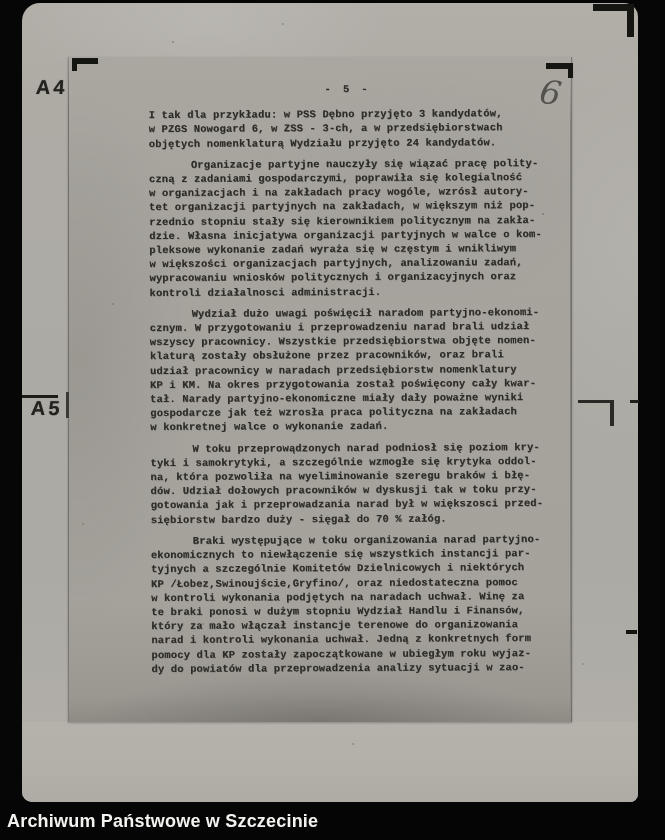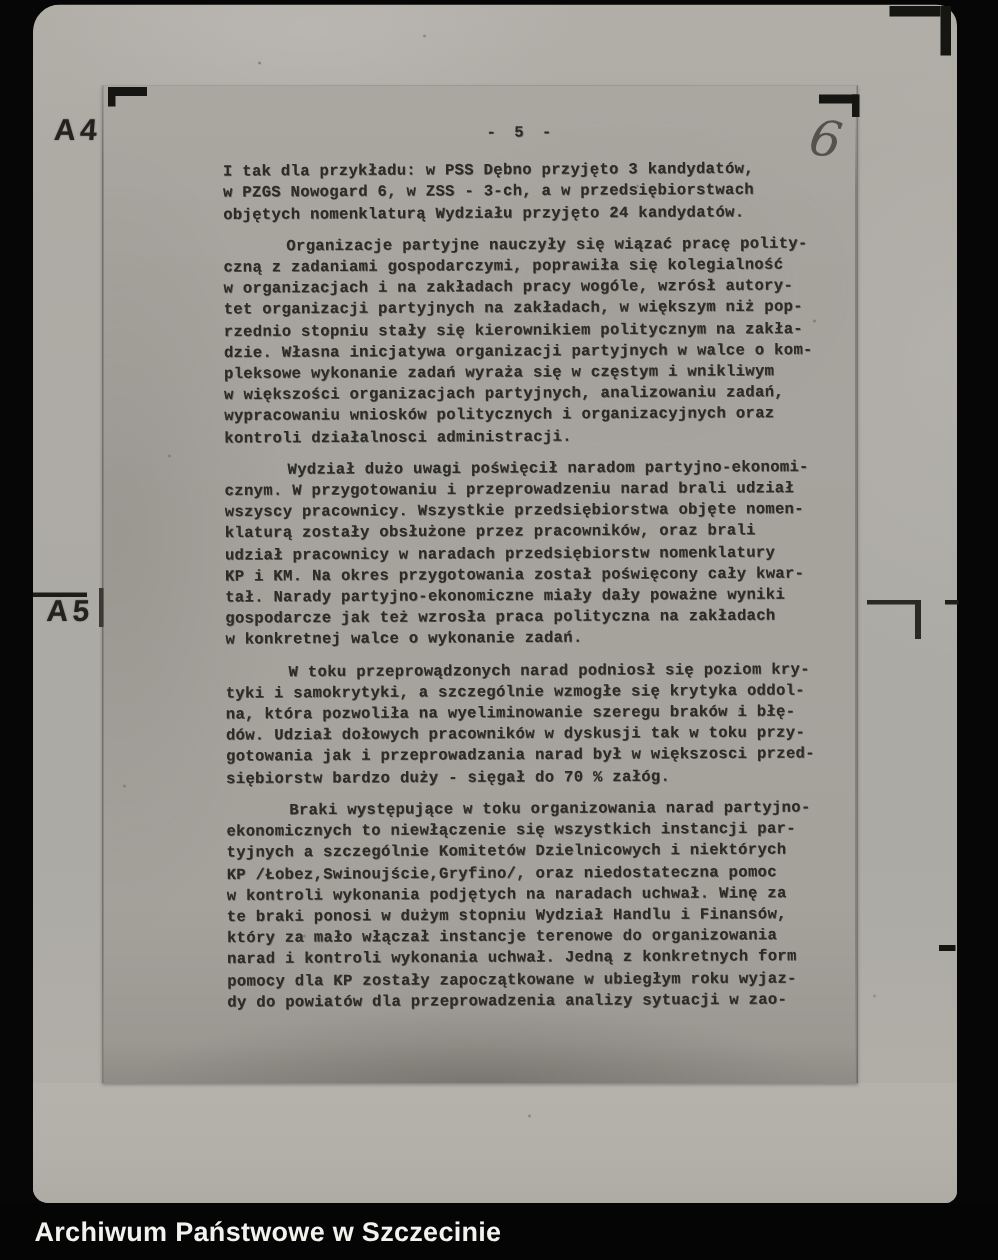--- a/index.html
+++ b/index.html
@@ -96,21 +96,21 @@
   .para:last-child{margin-bottom:0;}
   .para.indent .tline:first-child{padding-left:42px;}
   .tline{white-space:pre;}
   
   .footer-bar{
     position:absolute;left:0;top:802px;width:665px;height:38px;
     background:#050505;display:flex;align-items:center;
   }
   .footer-label{
     color:#f2f2ef;font-weight:bold;font-size:18px;padding-left:7px;
-    letter-spacing:0.2px;font-family:"Liberation Sans",sans-serif;margin-left:16px;
+    letter-spacing:0.2px;font-family:"Liberation Sans",sans-serif;
   }
 </style>
 </head>
 <body>
 
 <div class="scan">
   <div class="bed"></div>
   <div class="paper"></div>
   <div class="edge-line edge-left"></div>
   <div class="edge-line edge-right"></div>

